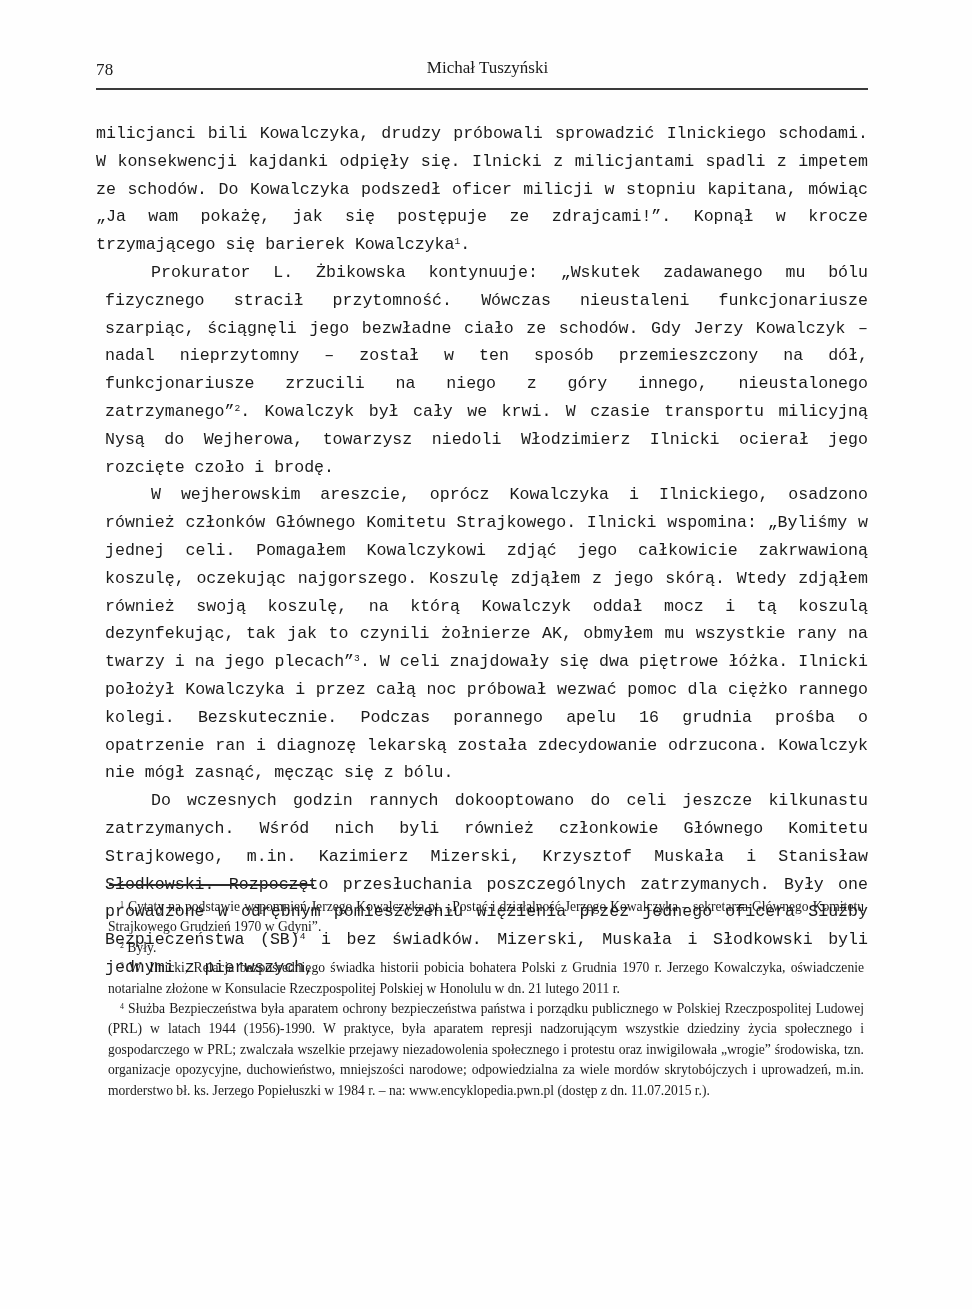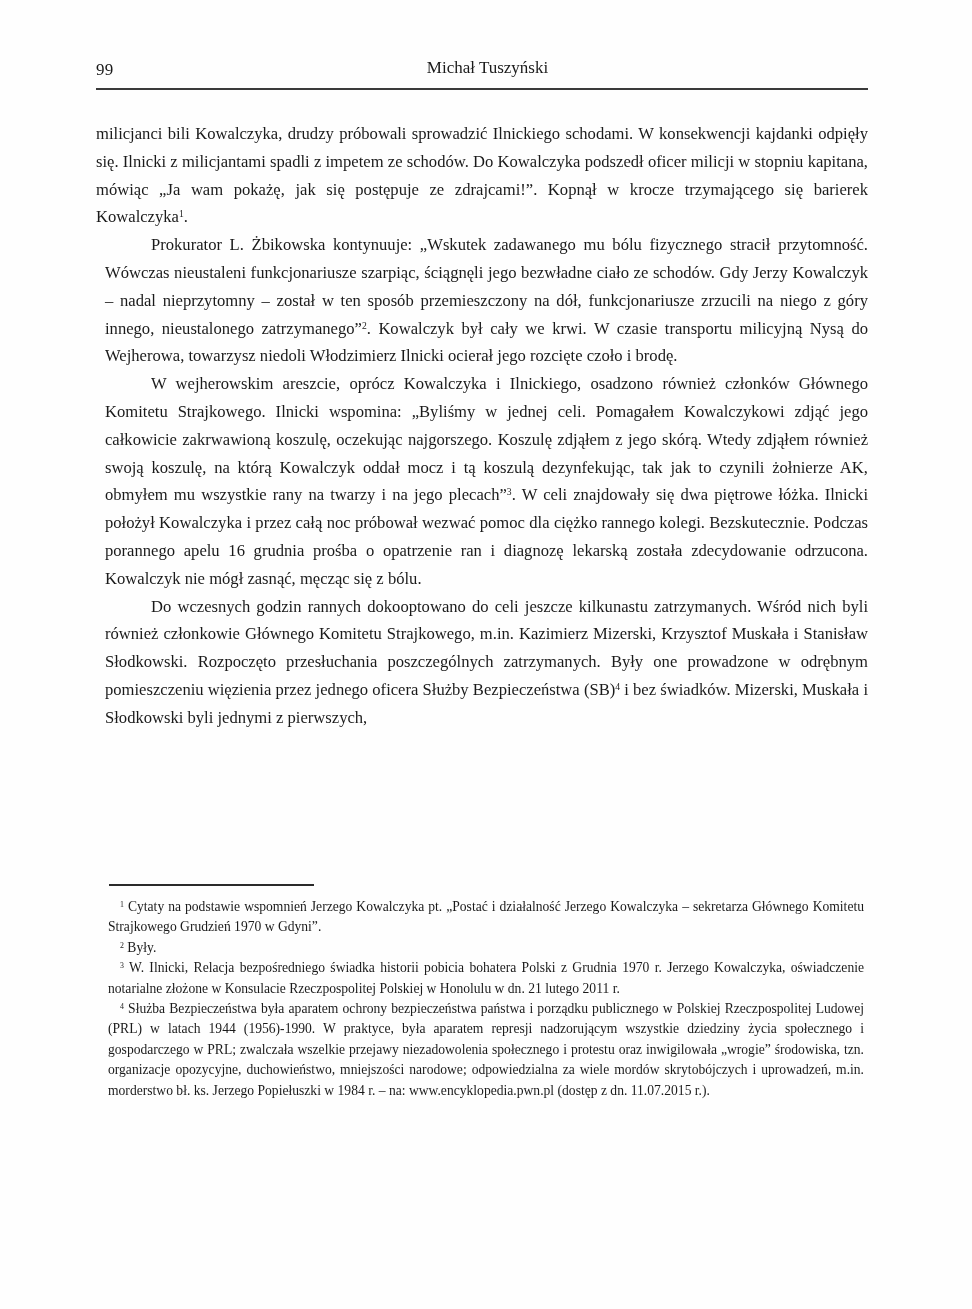--- a/index.html
+++ b/index.html
@@ -3,34 +3,34 @@
 <meta charset="utf-8">
 <style>
   html, body { margin: 0; padding: 0; background: #ffffff; }
   body { width: 972px; height: 1309px; position: relative; overflow: hidden; }
   .page { position: absolute; left: 0; top: 0; width: 972px; height: 1309px; background: #fefefe; color: #1a1a1a; font-family: "Liberation Serif", "DejaVu Serif", serif; }
   .header { position: absolute; left: 96px; top: 60px; width: 770px; height: 30px; }
   .page-number { position: absolute; left: 0; top: 0; font-size: 17px; letter-spacing: 0.2px; }
   .running-head { position: absolute; left: 13px; right: 0; top: -2px; text-align: center; font-size: 17px; }
   .header-rule { position: absolute; left: 96px; top: 88px; width: 772px; height: 2px; background: #3a3a3a; }
   .body-text { position: absolute; left: 96px; top: 120px; width: 772px; font-size: 16.6px; line-height: 27.8px; text-align: justify; }
-  .body-text p { margin: 0; }
+  .body-text p { margin: 0; font-family: Liberation Mono, monospace; }
   .body-text p.indent { text-indent: 46px; margin-left: 9px; }
   sup { font-size: 0.58em; line-height: 0; vertical-align: 0.55em; }
   .footnote-rule { position: absolute; left: 109px; top: 884px; width: 205px; height: 1.5px; background: #2a2a2a; }
   .footnotes { position: absolute; left: 108px; top: 897px; width: 756px; font-size: 13.6px; line-height: 20.4px; text-align: justify; }
   .footnotes p { margin: 0; text-indent: 12px; }
 </style>
 </head>
 <body>
 
 <div class="page">
 
   <div class="header">
-    <span class="page-number">99</span>
+    <span class="page-number">78</span>
     <div class="running-head">Michał Tuszyński</div>
   </div>
   <div class="header-rule"></div>
 
   <div class="body-text">
     <p><span>milicjanci bili Kowalczyka, drudzy próbowali sprowadzić Ilnickiego schodami. W konsekwencji kajdanki odpięły się. Ilnicki z milicjantami spadli z impetem ze schodów. Do Kowalczyka podszedł oficer milicji w stopniu kapitana, mówiąc „Ja wam pokażę, jak się postępuje ze zdrajcami!”. Kopnął w krocze trzymającego się barierek Kowalczyka</span><sup>1</sup><span>.</span></p>
     <p class="indent"><span>Prokurator L. Żbikowska kontynuuje: „Wskutek zadawanego mu bólu fizycznego stracił przytomność. Wówczas nieustaleni funkcjonariusze szarpiąc, ściągnęli jego bezwładne ciało ze schodów. Gdy Jerzy Kowalczyk – nadal nieprzytomny – został w ten sposób przemieszczony na dół, funkcjonariusze zrzucili na niego z góry innego, nieustalonego zatrzymanego”</span><sup>2</sup><span>. Kowalczyk był cały we krwi. W czasie transportu milicyjną Nysą do Wejherowa, towarzysz niedoli Włodzimierz Ilnicki ocierał jego rozcięte czoło i brodę.</span></p>
     <p class="indent"><span>W wejherowskim areszcie, oprócz Kowalczyka i Ilnickiego, osadzono również członków Głównego Komitetu Strajkowego. Ilnicki wspomina: „Byliśmy w jednej celi. Pomagałem Kowalczykowi zdjąć jego całkowicie zakrwawioną koszulę, oczekując najgorszego. Koszulę zdjąłem z jego skórą. Wtedy zdjąłem również swoją koszulę, na którą Kowalczyk oddał mocz i tą koszulą dezynfekując, tak jak to czynili żołnierze AK, obmyłem mu wszystkie rany na twarzy i na jego plecach”</span><sup>3</sup><span>. W celi znajdowały się dwa piętrowe łóżka. Ilnicki położył Kowalczyka i przez całą noc próbował wezwać pomoc dla ciężko rannego kolegi. Bezskutecznie. Podczas porannego apelu 16 grudnia prośba o opatrzenie ran i diagnozę lekarską została zdecydowanie odrzucona. Kowalczyk nie mógł zasnąć, męcząc się z bólu.</span></p>
     <p class="indent"><span>Do wczesnych godzin rannych dokooptowano do celi jeszcze kilkunastu zatrzymanych. Wśród nich byli również członkowie Głównego Komitetu Strajkowego, m.in. Kazimierz Mizerski, Krzysztof Muskała i Stanisław Słodkowski. Rozpoczęto przesłuchania poszczególnych zatrzymanych. Były one prowadzone w odrębnym pomieszczeniu więzienia przez jednego oficera Służby Bezpieczeństwa (SB)</span><sup>4</sup><span> i bez świadków. Mizerski, Muskała i Słodkowski byli jednymi z pierwszych,</span></p>
   </div>

